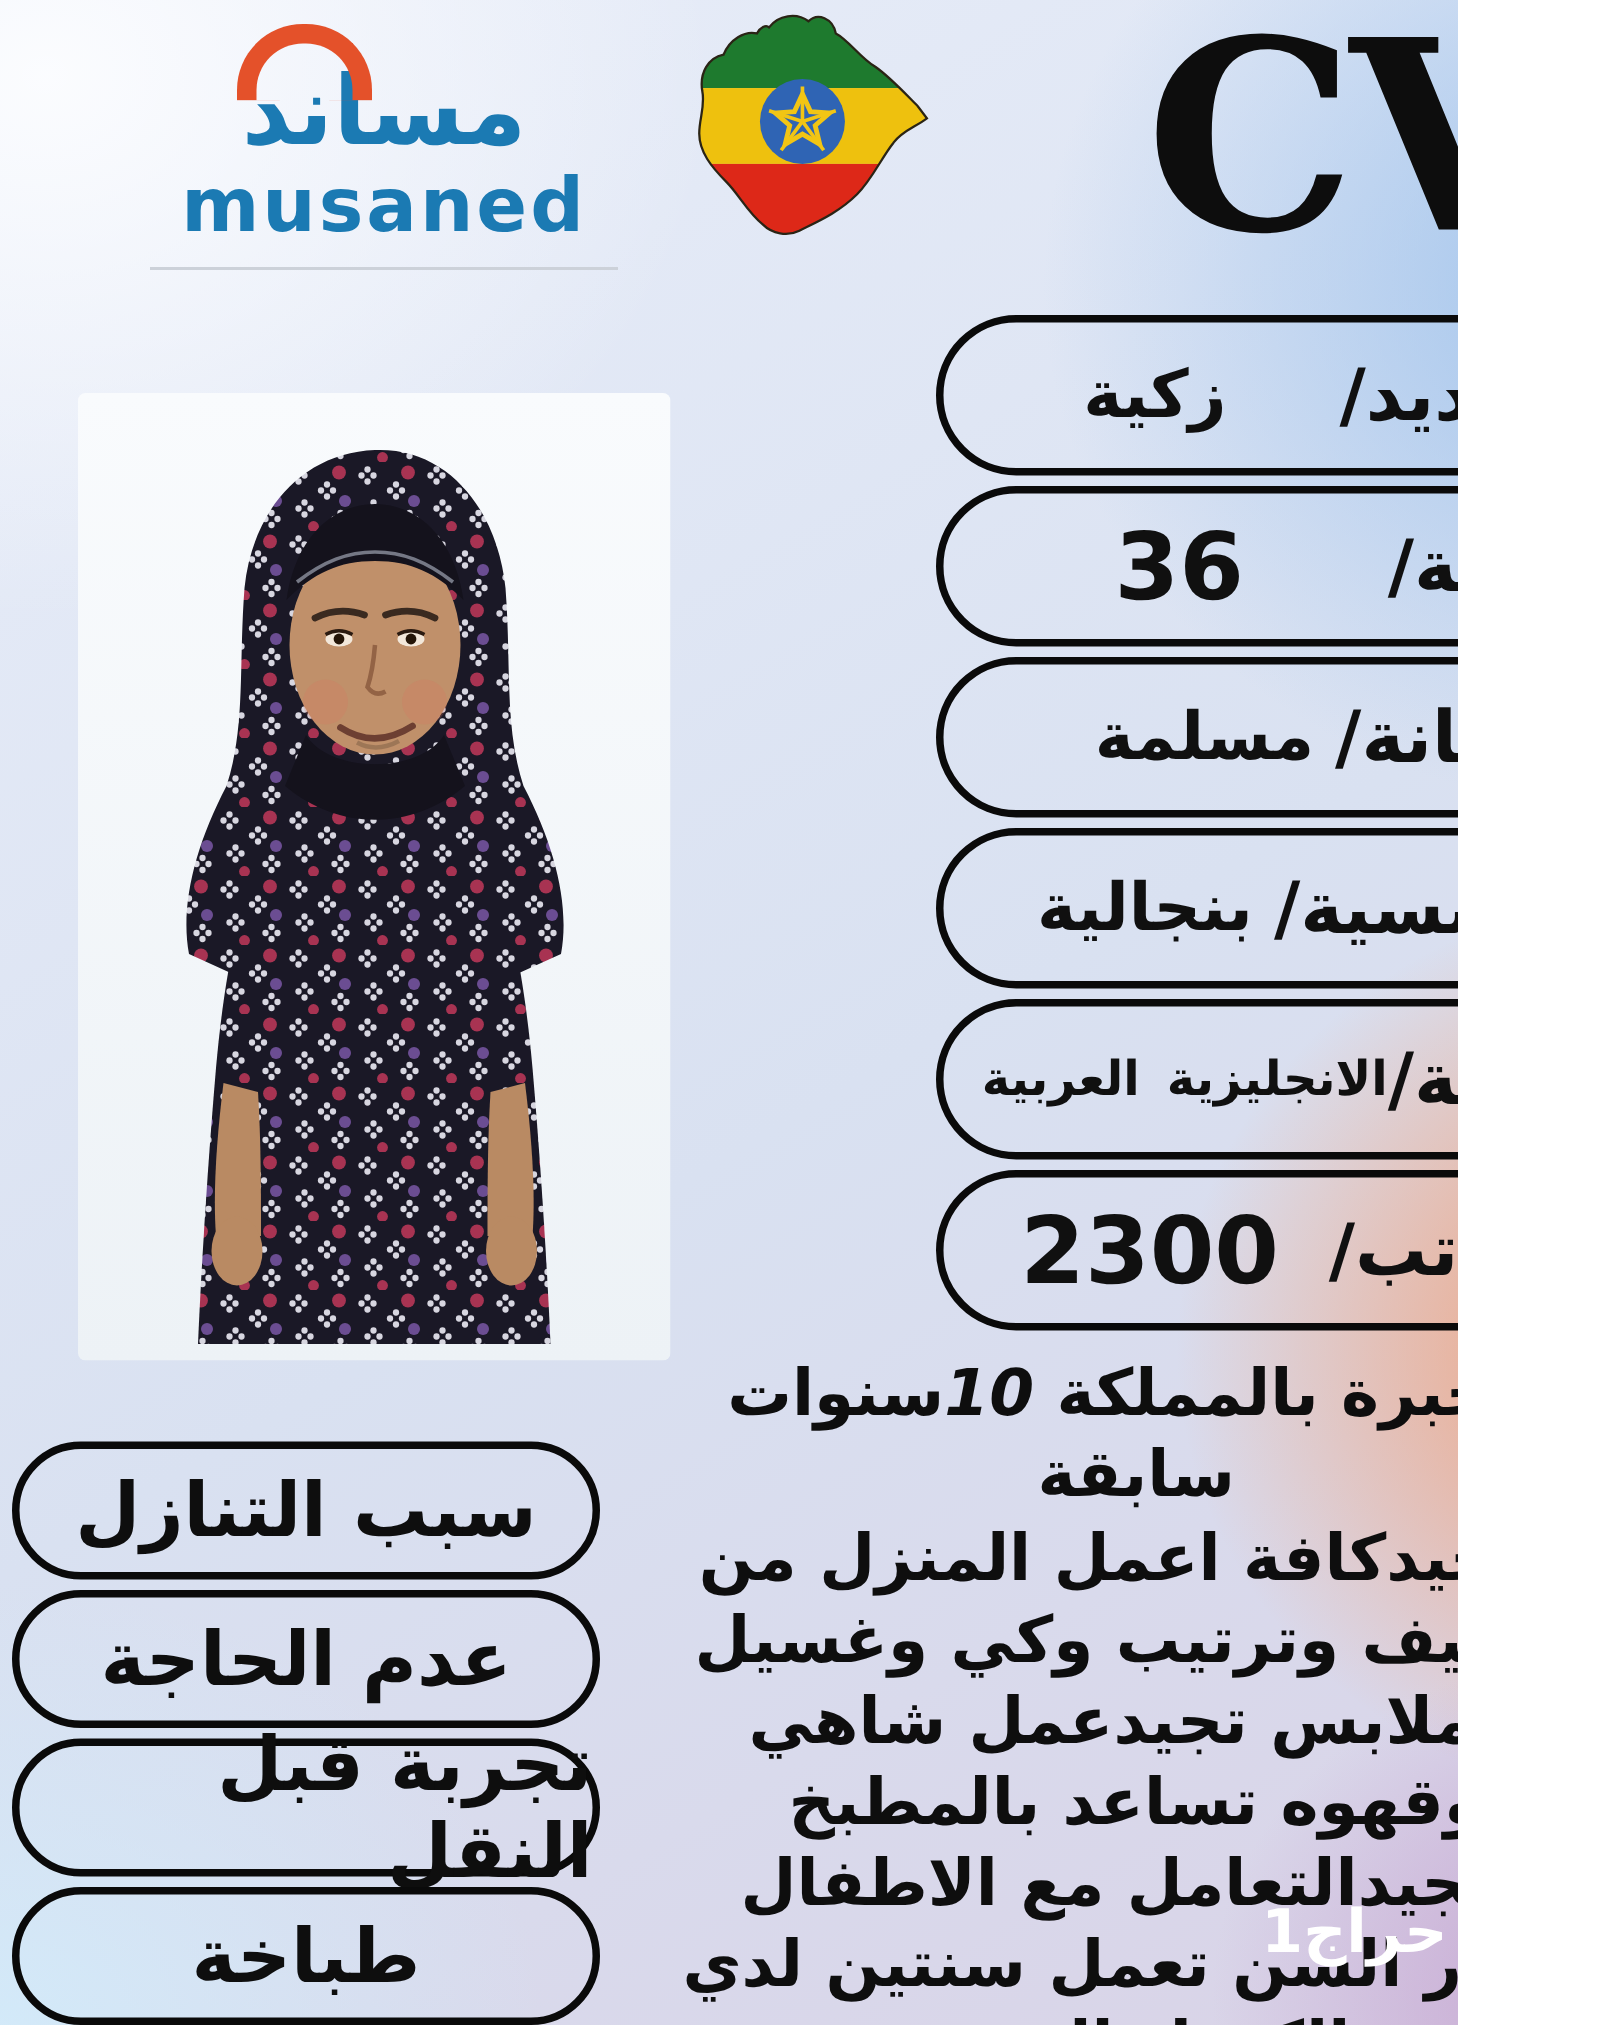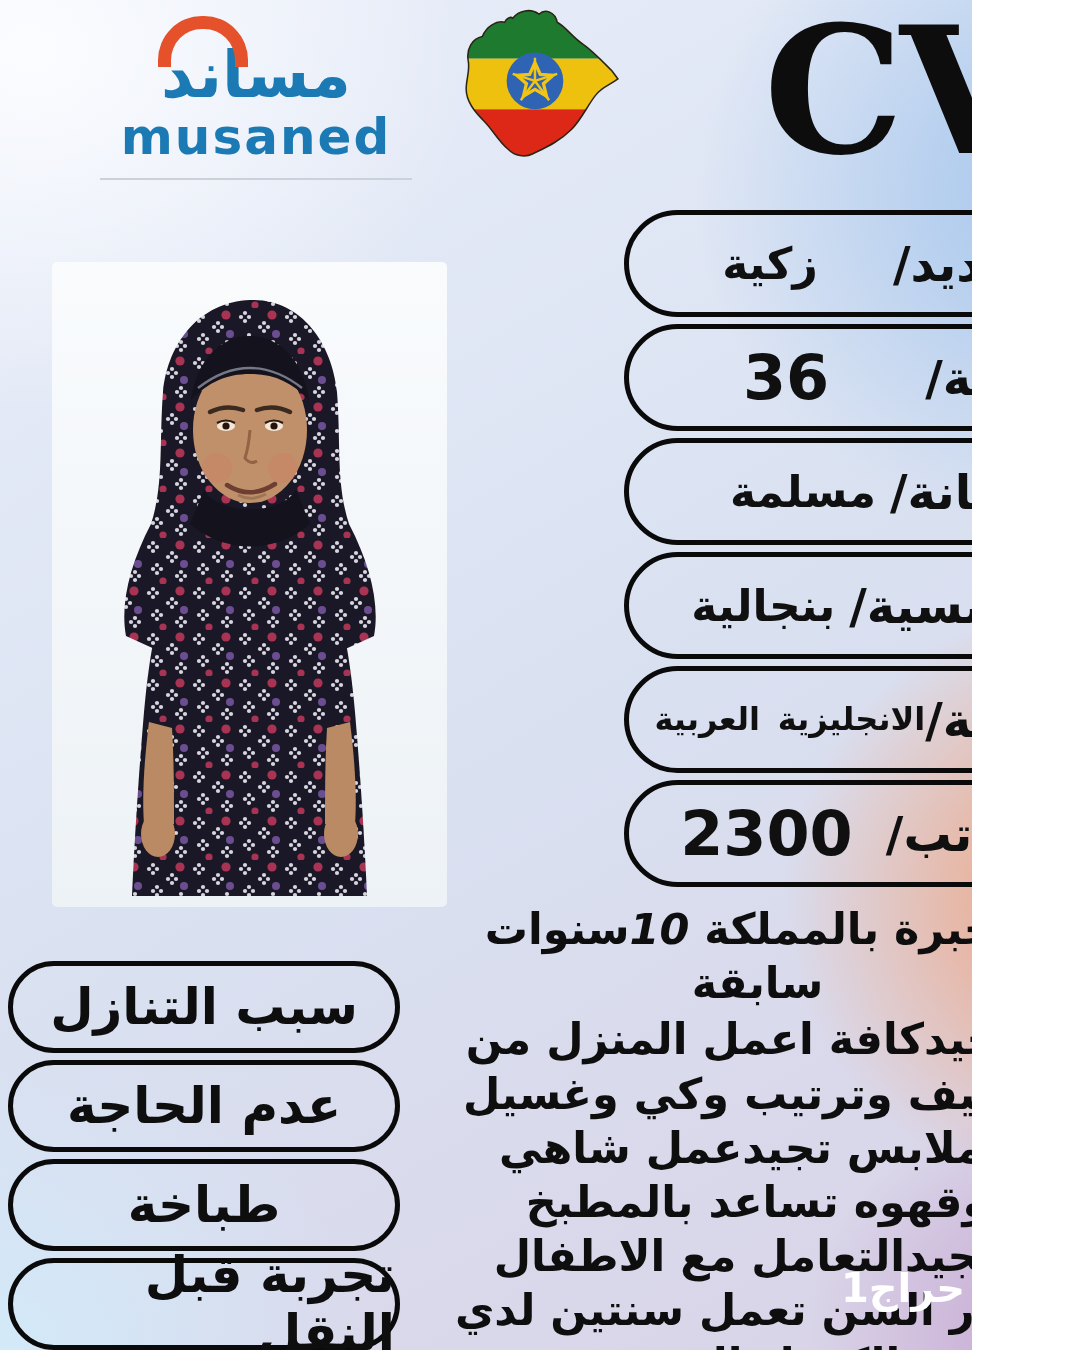--- a/index.html
+++ b/index.html
@@ -218,22 +218,22 @@
   </div>
 
   <div class="left-pills">
     <div class="left-pill">
       <span>سبب التنازل</span>
     </div>
     <div class="left-pill">
       <span>عدم الحاجة</span>
     </div>
     <div class="left-pill">
+      <span>تجربة قبل النقل</span>
+    </div>
+    <div class="left-pill">
       <span>طباخة</span>
     </div>
-    <div class="left-pill">
-      <span>تجربة قبل النقل</span>
-    </div>
   </div>
 
   <div class="watermark">حراج1</div>
 
 </div>
 
 </body></html>

